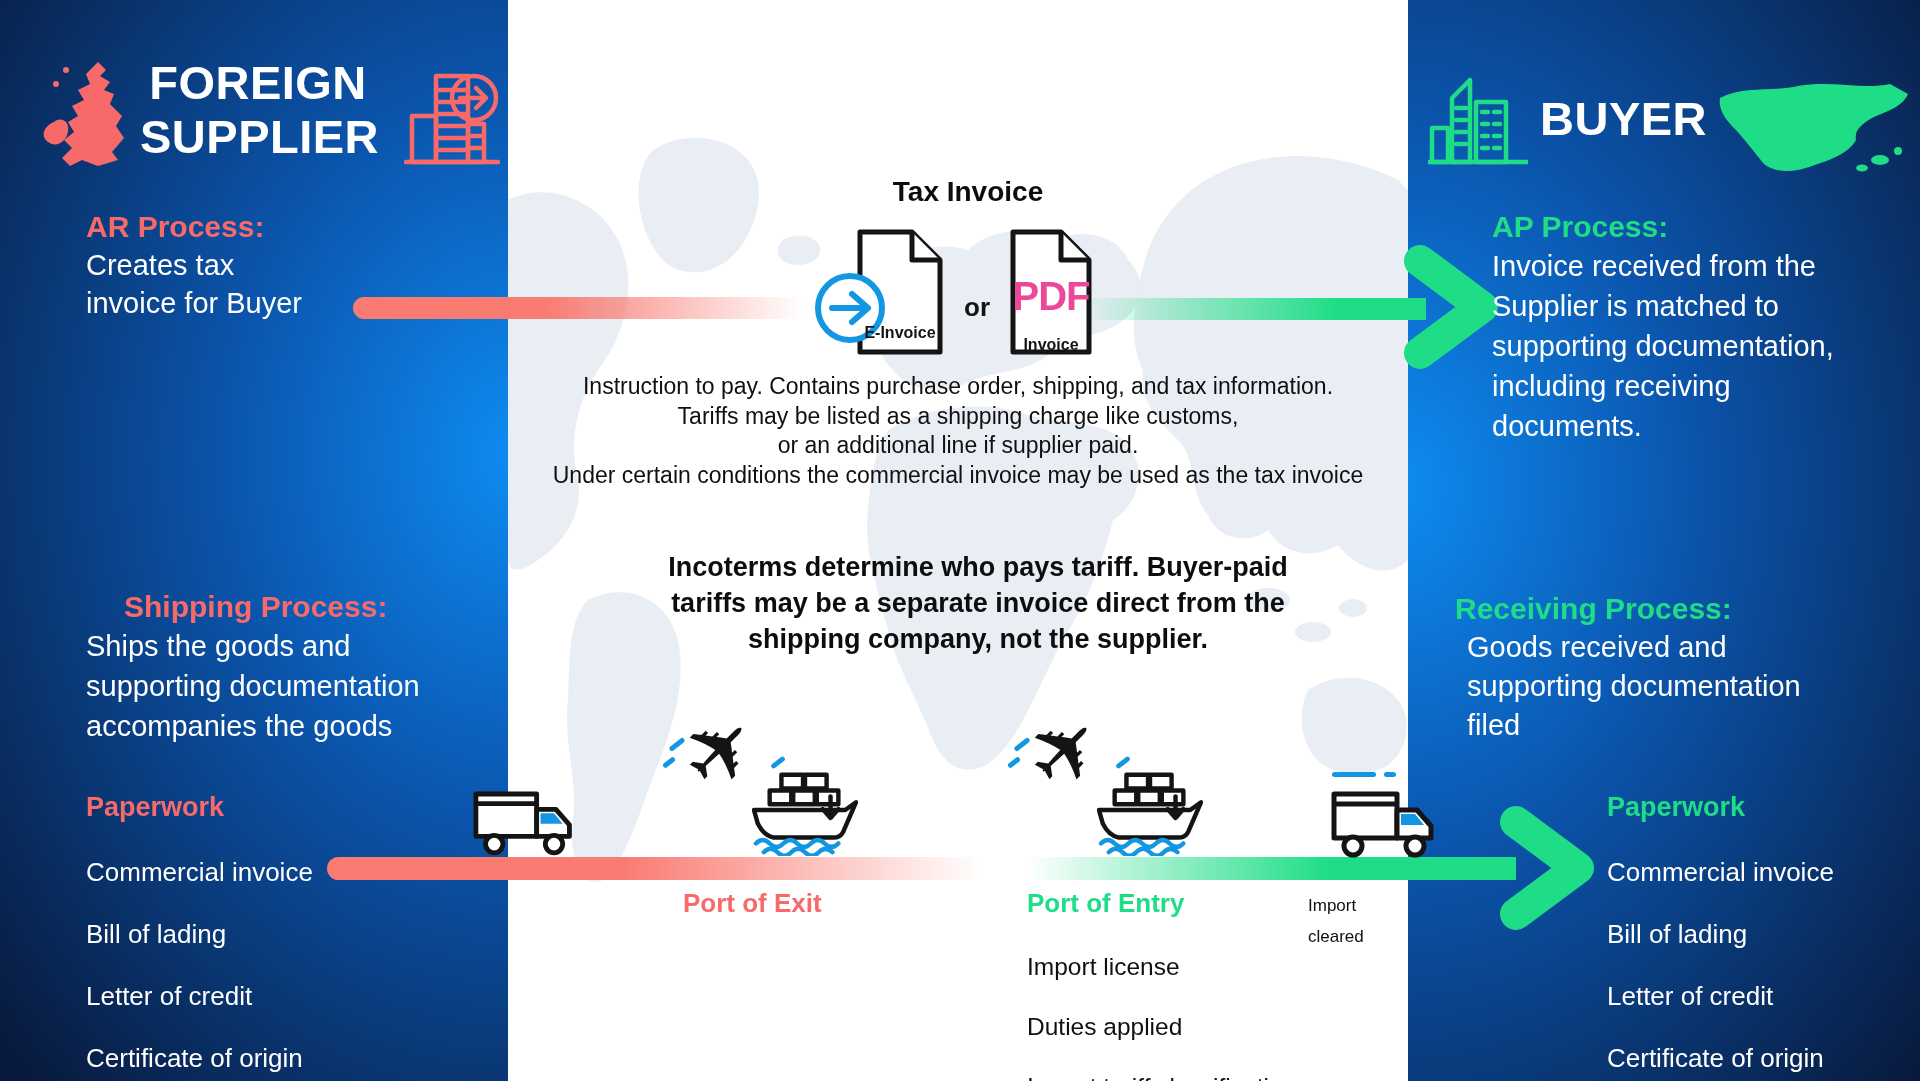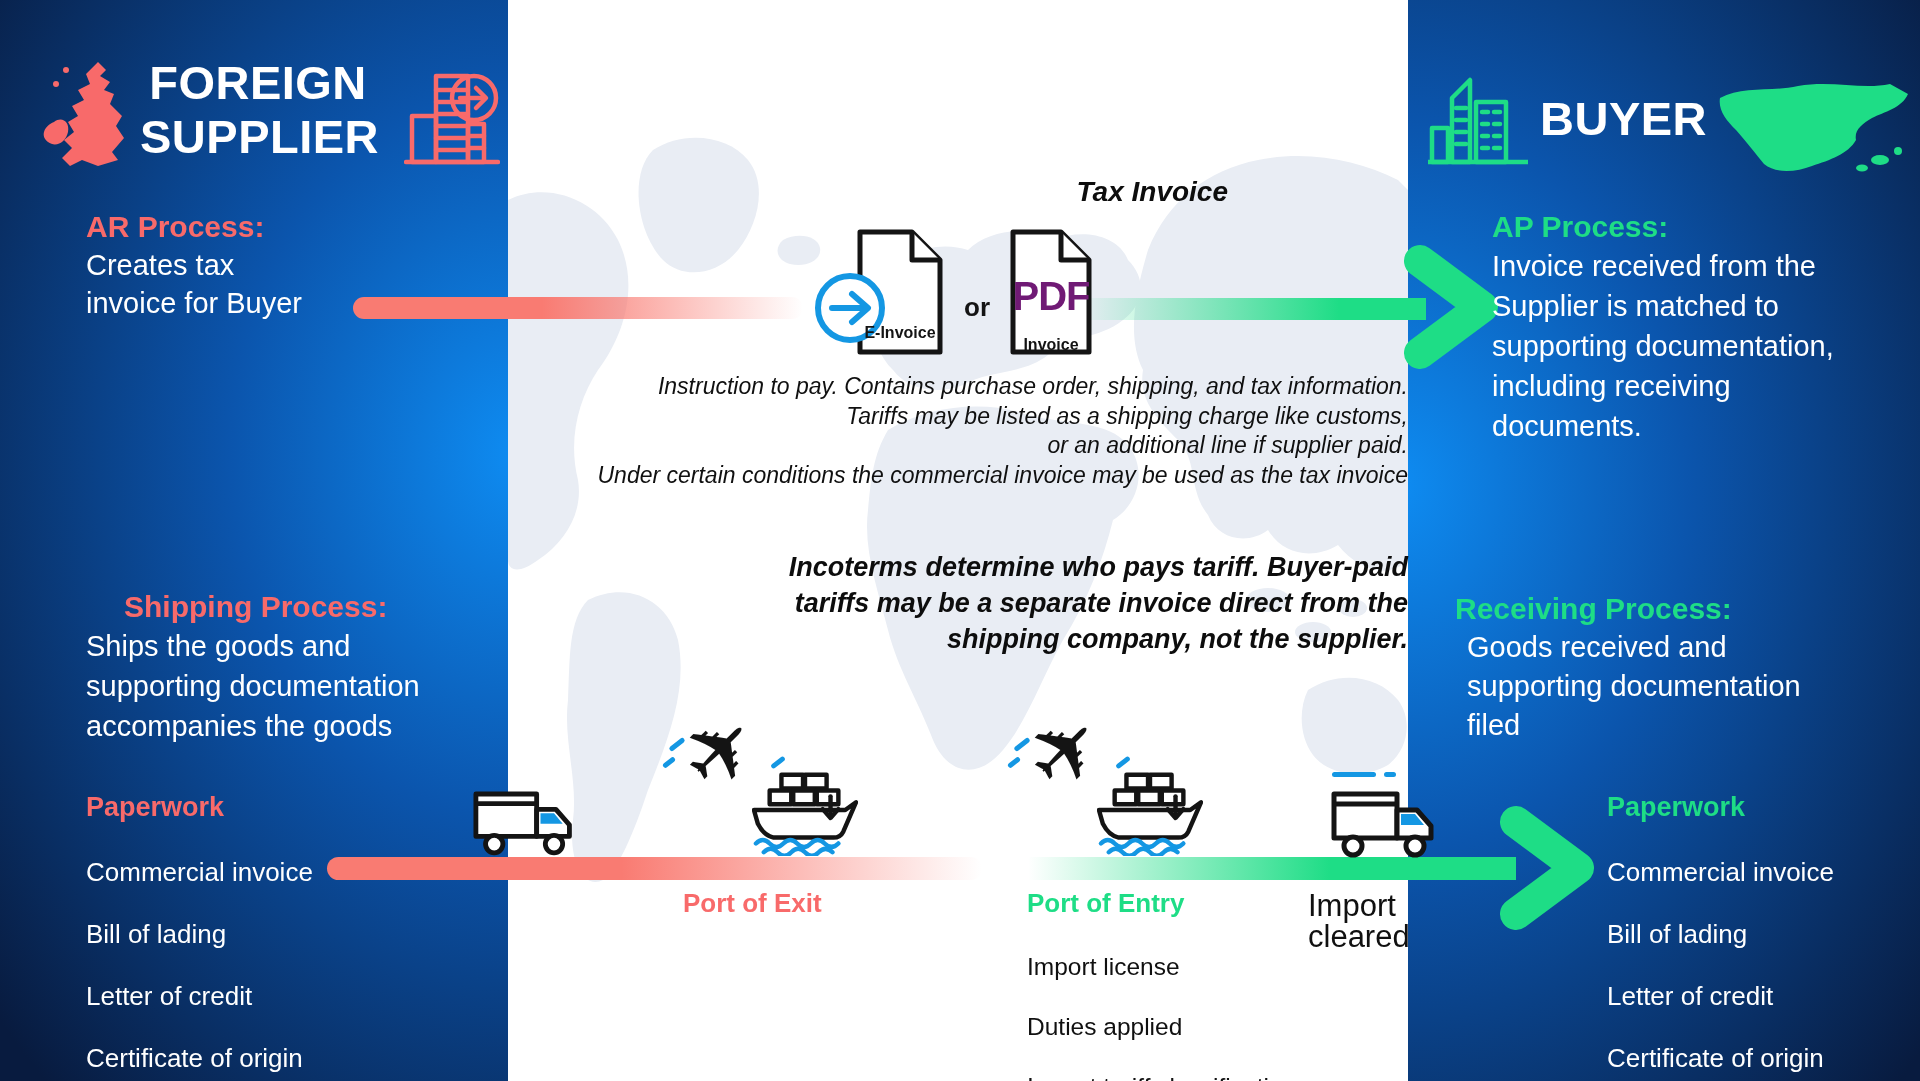--- a/index.html
+++ b/index.html
@@ -22,28 +22,28 @@
     background:linear-gradient(90deg,rgba(30,221,134,0) 0%,#1edd86 62%);}
   .arrowhead{position:absolute;z-index:3;overflow:visible;}
   .icon{position:absolute;z-index:3;}
   .txt{position:absolute;z-index:4;white-space:pre-line;}
   .h-coral{color:#f86a6a;font-weight:700;font-size:30px;}
   .h-green{color:#1edd86;font-weight:700;font-size:30px;}
   .body-white{color:#ffffff;font-size:29px;line-height:40px;font-weight:400;}
   .list-white{color:#ffffff;font-size:26px;line-height:31px;}
   .pw-h{font-size:27px;font-weight:700;}
   .big-title{color:#ffffff;font-weight:800;font-size:47px;line-height:54px;letter-spacing:.5px;}
-  .center-txt{text-align:right;color:#101010;font-style:italic;}
+  .center-txt{text-align:center;color:#101010;}
   .tax-h{font-size:28px;font-weight:700;color:#0d0d0d;}
   .instr{font-size:23px;line-height:29.5px;}
   .incot{font-size:27px;font-weight:700;line-height:36px;color:#0d0d0d;}
   .port-h{font-size:26px;font-weight:700;}
   .port-items{color:#101010;font-size:24.5px;line-height:30px;}
   .doc-label{position:absolute;z-index:5;text-align:center;font-size:16px;font-weight:700;color:#141414;}
-  .pdf-word{position:absolute;z-index:5;text-align:center;font-size:40px;font-weight:800;color:#701a75;letter-spacing:-1px;}
+  .pdf-word{position:absolute;z-index:5;text-align:center;font-size:40px;font-weight:800;color:#ec4899;letter-spacing:-1px;}
   .or-word{position:absolute;z-index:5;text-align:center;font-size:26px;font-weight:600;color:#141414;}
   .plane{position:absolute;font-size:86px;color:#141414;transform:rotate(-45deg);line-height:86px;z-index:3;}
   .dash{position:absolute;height:5px;border-radius:3px;background:#1497e3;z-index:3;}
   .dash-diag{transform:rotate(-38deg);}
 </style>
 </head>
 <body>
 
 <div class="canvas">
 
@@ -137,21 +137,21 @@
     <path d="M8,4 H56 L84,32 V124 H8 Z" fill="#ffffff" stroke="#141414" stroke-width="5" stroke-linejoin="round"></path>
     <path d="M56,4 V32 H84" fill="#ffffff" stroke="#141414" stroke-width="5" stroke-linejoin="round"></path>
   </svg>
   <div class="pdf-word" style="left:1005px;top:274px;width:92px;">PDF</div>
   <div class="doc-label" style="left:1005px;top:336px;width:92px;">Invoice</div>
 
   <div class="txt center-txt instr" style="left:508px;top:372px;width:900px;">Instruction to pay. Contains purchase order, shipping, and tax information.
 Tariffs may be listed as a shipping charge like customs,
 or an additional line if supplier paid.
 Under certain conditions the commercial invoice may be used as the tax invoice</div>
-  <div class="txt center-txt incot" style="left:508px;top:549px;width:900px;">Incoterms determine who pays tariff. Buyer-paid
+  <div class="txt center-txt incot" style="left:508px;top:549px;width:900px;padding-left:20px;">Incoterms determine who pays tariff. Buyer-paid
 tariffs may be a separate invoice direct from the
 shipping company, not the supplier.</div>
 
   <svg class="icon" style="left:473px;top:782px;" width="108" height="76" viewBox="0 0 112 78">
     <g fill="#ffffff" stroke="#141414" stroke-width="5" stroke-linejoin="round">
       <rect x="3" y="12" width="63" height="44"></rect>
       <line x1="3" y1="22" x2="66" y2="22"></line>
       <path d="M66,28 H86 L100,44 V56 H66 Z"></path>
     </g>
     <path d="M70,32 H84 L93,43 H70 Z" fill="#1497e3"></path>
@@ -214,21 +214,21 @@
     <circle cx="84" cy="64" r="9" fill="#ffffff" stroke="#141414" stroke-width="5"></circle>
   </svg>
 
   <div class="txt h-coral port-h" style="left:683px;top:888px;">Port of Exit</div>
   <div class="txt h-green port-h" style="left:1027px;top:888px;">Port of Entry</div>
   <div class="txt port-items" style="left:1027px;top:922px;">
     <div>Import license</div>
     <div>Duties applied</div>
     <div>Import tariff classification</div>
   </div>
-  <div class="txt" style="left:1308px;top:890px;font-size:31px;line-height:31px;color:#101010;">Import
+  <div class="txt" style="left:1308px;top:890px;font-size:17px;line-height:31px;color:#101010;">Import
 cleared</div>
 
   <svg class="icon" style="left:1428px;top:70px;" width="100" height="96" viewBox="0 0 100 96">
     <g fill="none" stroke="#1edd86" stroke-width="4.5" stroke-linejoin="round" stroke-linecap="round">
       <line x1="0" y1="92" x2="100" y2="92"></line>
       <rect x="4" y="58" width="16" height="34"></rect>
       <path d="M24,92 V28 L42,10 V92 Z"></path>
       <line x1="28" y1="38" x2="38" y2="38"></line>
         <line x1="28" y1="50" x2="38" y2="50"></line>
       <line x1="28" y1="62" x2="38" y2="62"></line>

